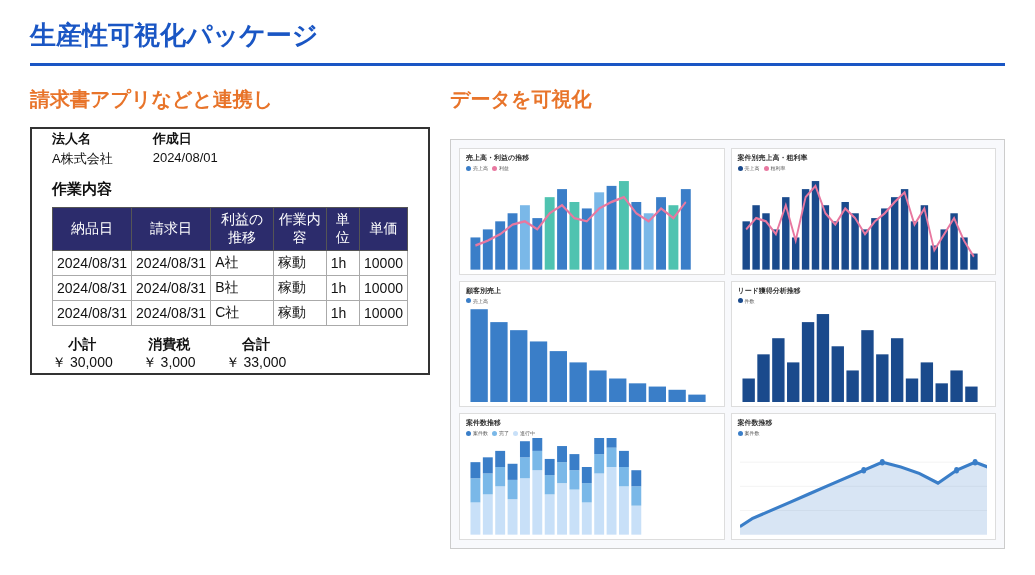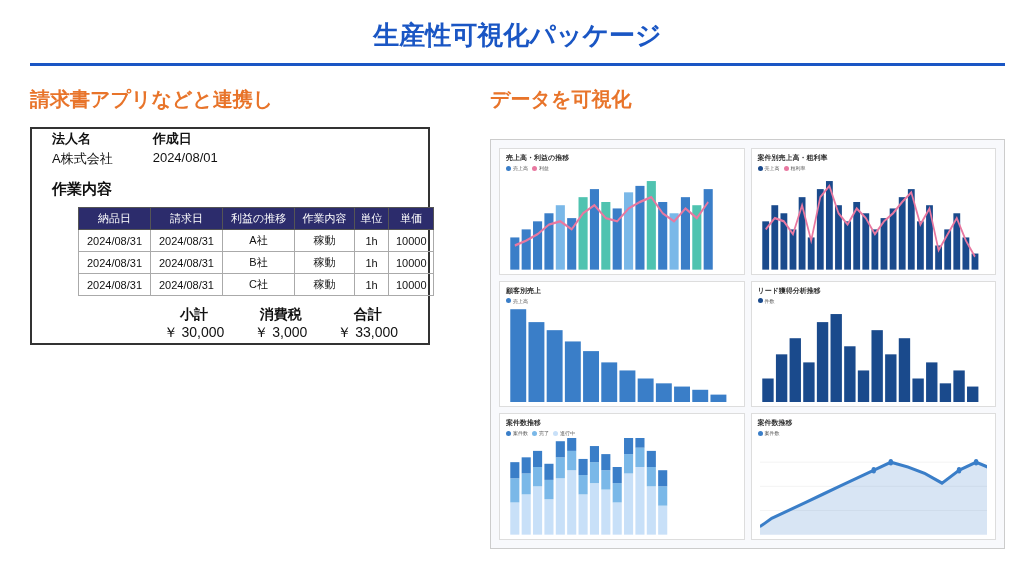--- a/index.html
+++ b/index.html
@@ -7,36 +7,35 @@
       width: 1035px;
       height: 575px;
       background: #ffffff;
       font-family: 'Hiragino Sans', 'Yu Gothic', 'Meiryo', sans-serif;
       overflow: hidden;
       position: relative;
     }
 
     
     .header {
-      text-align: center;
+      text-align: left;
       padding: 18px 0 10px;
       border-bottom: 3px solid #1a56c4;
       margin: 0 30px;
     }
     .header-title {
       font-size: 26px;
       font-weight: bold;
       color: #1a56c4;
     }
 
     
     .main-content {
       display: flex;
       padding: 20px 30px;
-      gap: 40px;
       height: calc(575px - 80px);
     }
 
     
     .left-panel {
       flex: 0 0 420px;
     }
     .section-title-left {
       font-size: 20px;
       font-weight: bold;
@@ -66,40 +65,37 @@
     }
     .work-content-title {
       font-size: 15px;
       font-weight: bold;
       margin: 12px 0 8px;
       color: #111;
     }
     .invoice-table {
       width: 100%;
       border-collapse: collapse;
-      font-size: 11px;
-      margin-left: 26px;
+      font-size: 14px;
     }
     .invoice-table th {
       background: #2c2c6c;
       color: #fff;
       padding: 3px 4px;
       text-align: center;
       border: 1px solid #555;
       font-weight: normal;
     }
     .invoice-table td {
       border: 1px solid #aaa;
       padding: 3px 4px;
-      text-align: center;
       color: #111;
     }
     .totals-row {
       display: flex;
-      justify-content: flex-end;
       gap: 30px;
       margin-top: 10px;
       padding-right: 10px;
     }
     .total-item {
       text-align: center;
     }
     .total-label {
       font-size: 14px;
       font-weight: bold;

